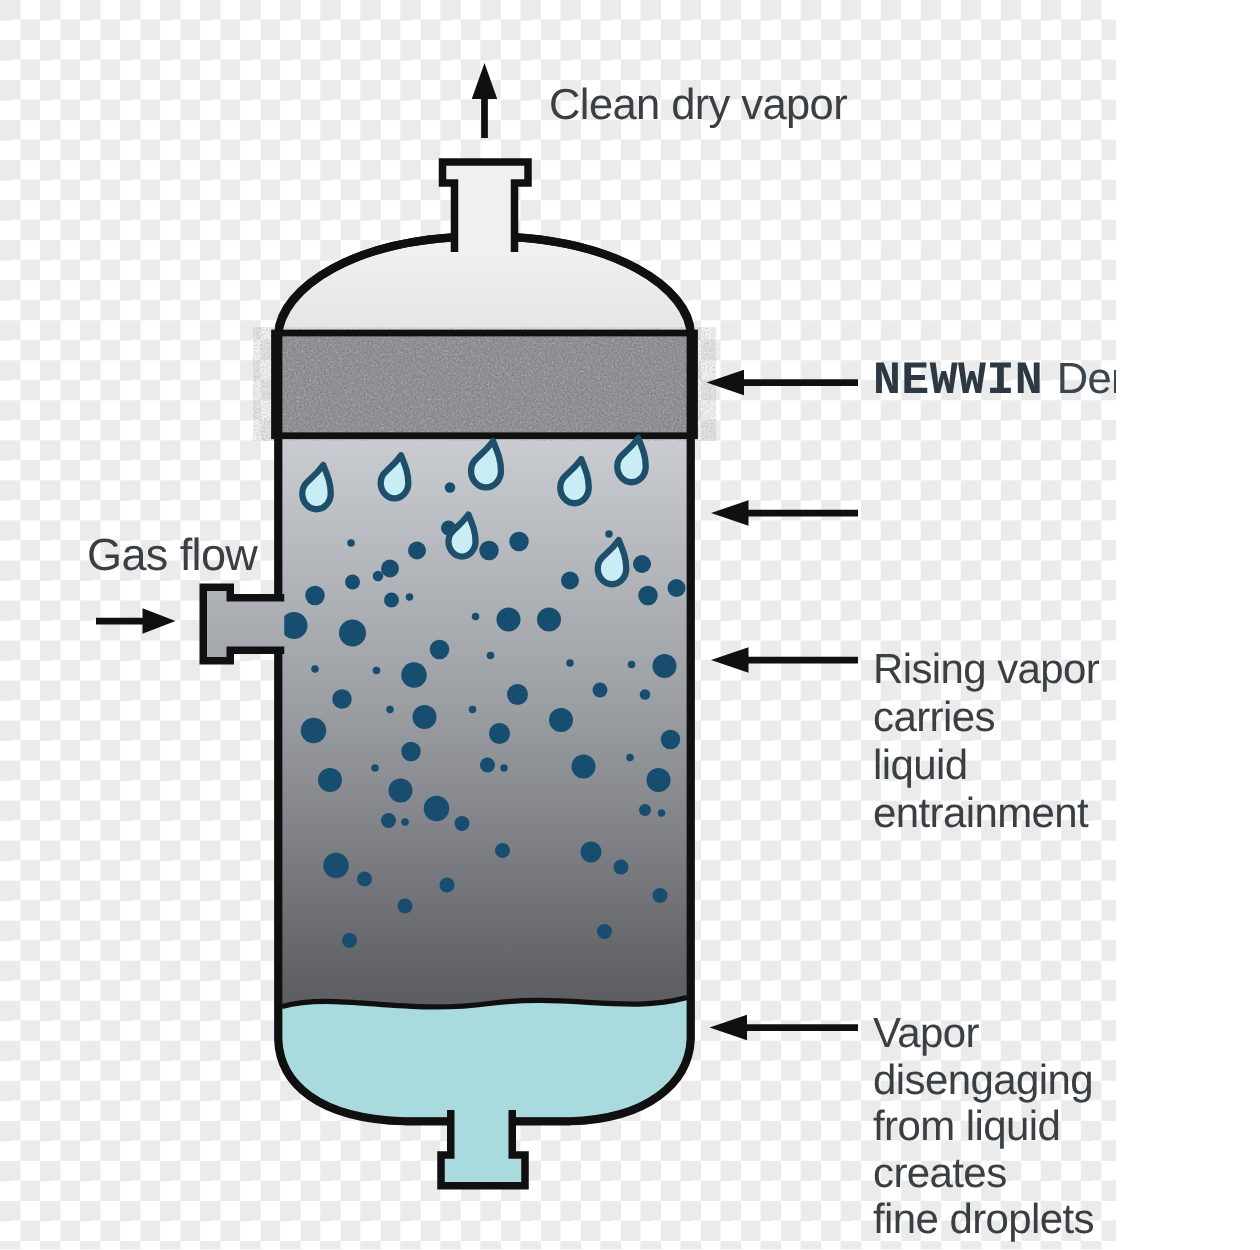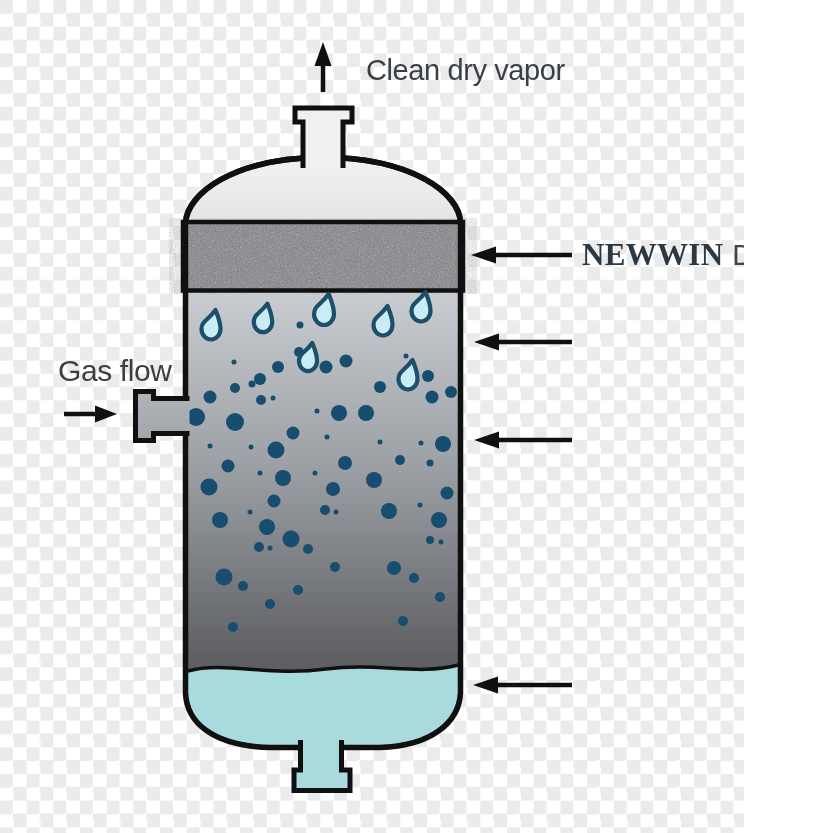--- a/index.html
+++ b/index.html
@@ -17,21 +17,21 @@
     position:absolute;
     color:var(--text,#3a3f44);
     font-family:"Liberation Sans", sans-serif;
     white-space:pre-line;
     letter-spacing:-0.4px;
   }
   #lbl-clean{left:366px;top:54px;font-size:29px;}
   #lbl-gas{left:21px;top:354px;font-size:30px;margin-left:37px;}
   #lbl-demister{left:582px;top:237px;font-size:29px;white-space:nowrap;}
   #lbl-demister .brand{
-    font-family:Liberation Serif, serif;
+    font-family:Liberation Mono, monospace;
     font-weight:bold;
     font-size:31px;
     color:var(--brand,#2c3843);
     letter-spacing:0.3px;
   }
   #lbl-demister .product{margin-left:9px;color:#3b454e;}
   #lbl-large{left:582px;top:330px;font-size:28px;line-height:32px;}
   #lbl-rising{left:582px;top:430px;font-size:28px;line-height:32px;}
   #lbl-vapor{left:582px;top:673px;font-size:28px;line-height:31px;}
   .arrow-line{stroke:var(--outline,#101010);stroke-width:4.5;fill:none;}
@@ -192,15 +192,20 @@
 
   <div class="lbl" id="lbl-clean">Clean dry vapor</div>
 
   <div class="lbl" id="lbl-gas">Gas flow</div>
 
   <div class="lbl" id="lbl-demister">
     <span class="brand">NEWWIN</span><span class="product">Demister</span>
   </div>
 
 
-
+  <div class="lbl" id="lbl-rising">Rising vapor carries
+liquid entrainment</div>
+
+  <div class="lbl" id="lbl-vapor">Vapor disengaging
+from liquid creates
+fine droplets</div>
 
 </div>
 
 </body></html>

